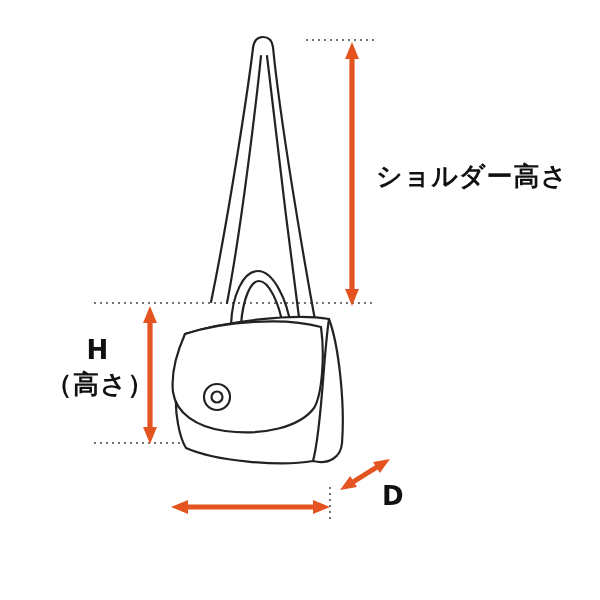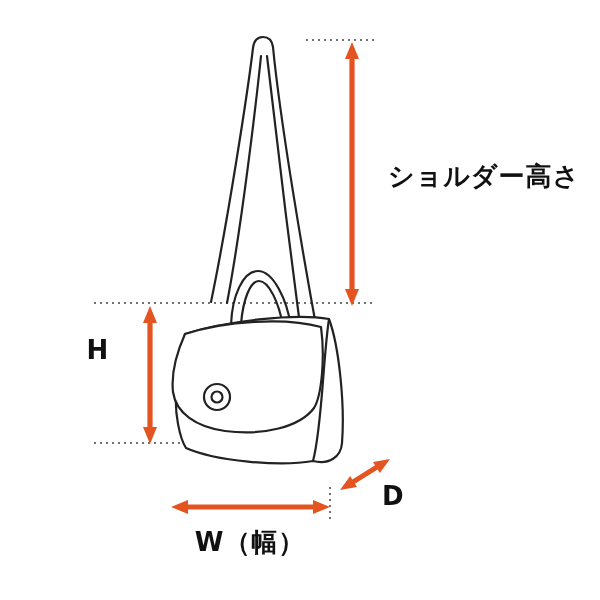--- a/index.html
+++ b/index.html
@@ -16,21 +16,21 @@
     position:absolute;
     color:#111111;
     font-size:26px;
     font-weight:600;
     letter-spacing:1px;
     white-space:nowrap;
     line-height:1.3;
   }
   .label .line { display:block; }
   #label-h   { left:46px;  top:334px; width:104px; text-align:center; }
-  #label-shoulder { left:388px; top:160px; }
+  #label-shoulder { left:376px; top:160px; }
   #label-w   { left:168px; top:526px; width:164px; text-align:center; }
   #label-d   { left:382px; top:480px; }
 </style>
 </head>
 <body>
 
 <div class="canvas">
 
   <svg width="600" height="600" viewBox="0 0 600 600">
 
@@ -69,21 +69,21 @@
       <path d="M171,507 L188,500 L188,504.4 L313,504.4 L313,500 L330,507 L313,514 L313,509.6 L188,509.6 L188,514 Z"></path>
 
       <path d="M340,490 L357.0,487.1 L354.9,483.7 L377.7,469.5 L379.8,472.9 L390,459 L373.0,461.9 L375.1,465.3 L352.3,479.5 L350.2,476.1 Z"></path>
     </g>
   </svg>
 
   <div class="label" id="label-shoulder">ショルダー高さ</div>
 
   <div class="label" id="label-h">
     <span class="line">H</span>
+    <span class="line">（高さ）</span>
   </div>
 
-  <div class="label" id="label-w">W（幅）</div>
 
   <div class="label" id="label-d">
     <span class="line">D</span>
   </div>
 
 </div>
 
 </body></html>

